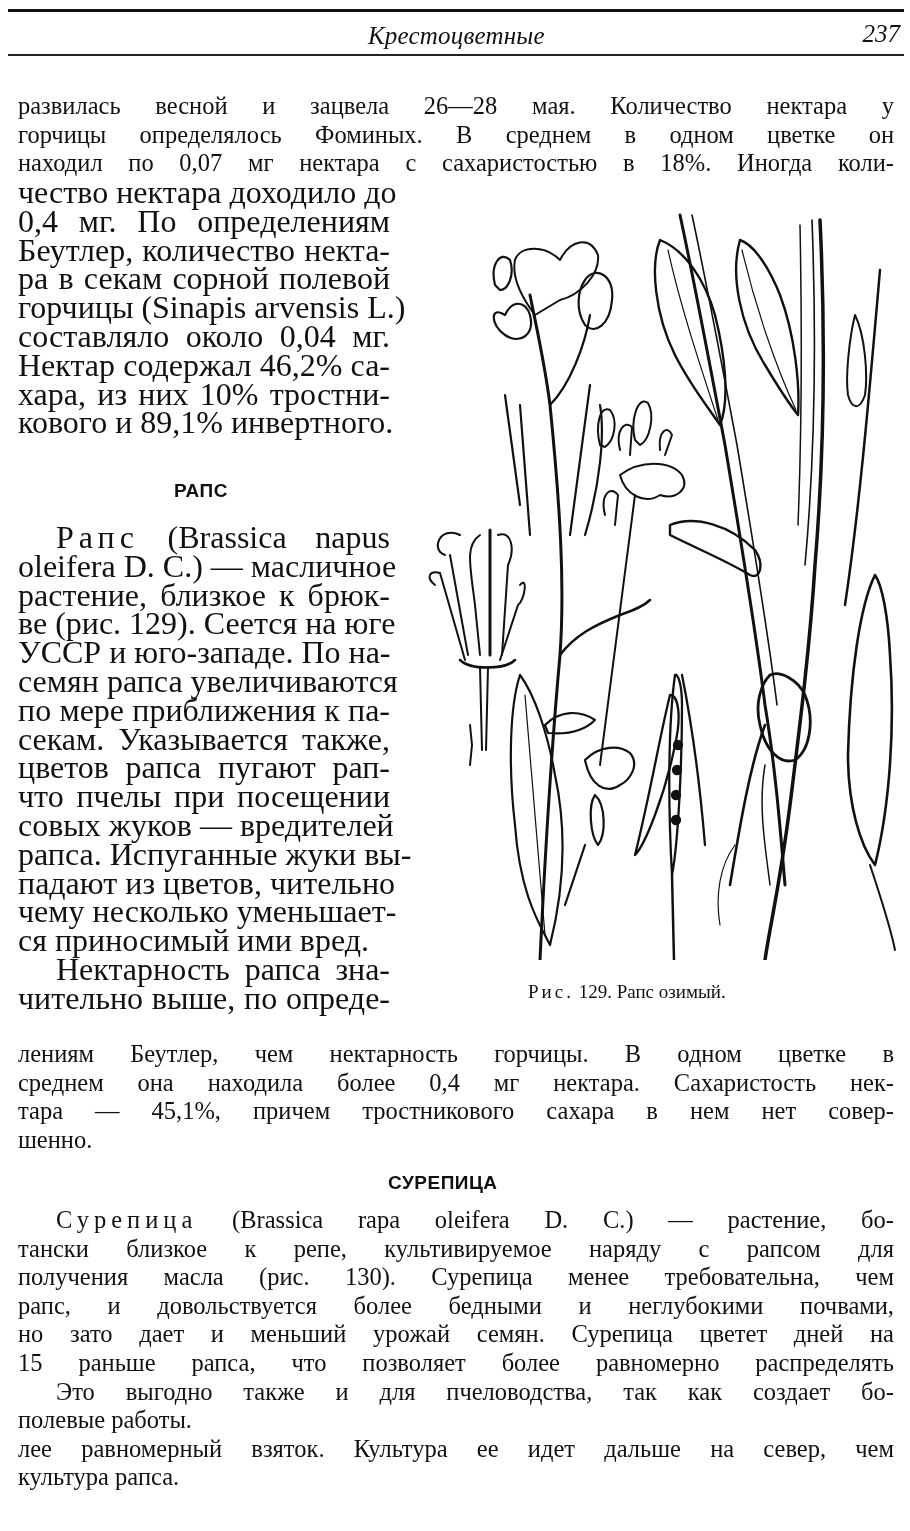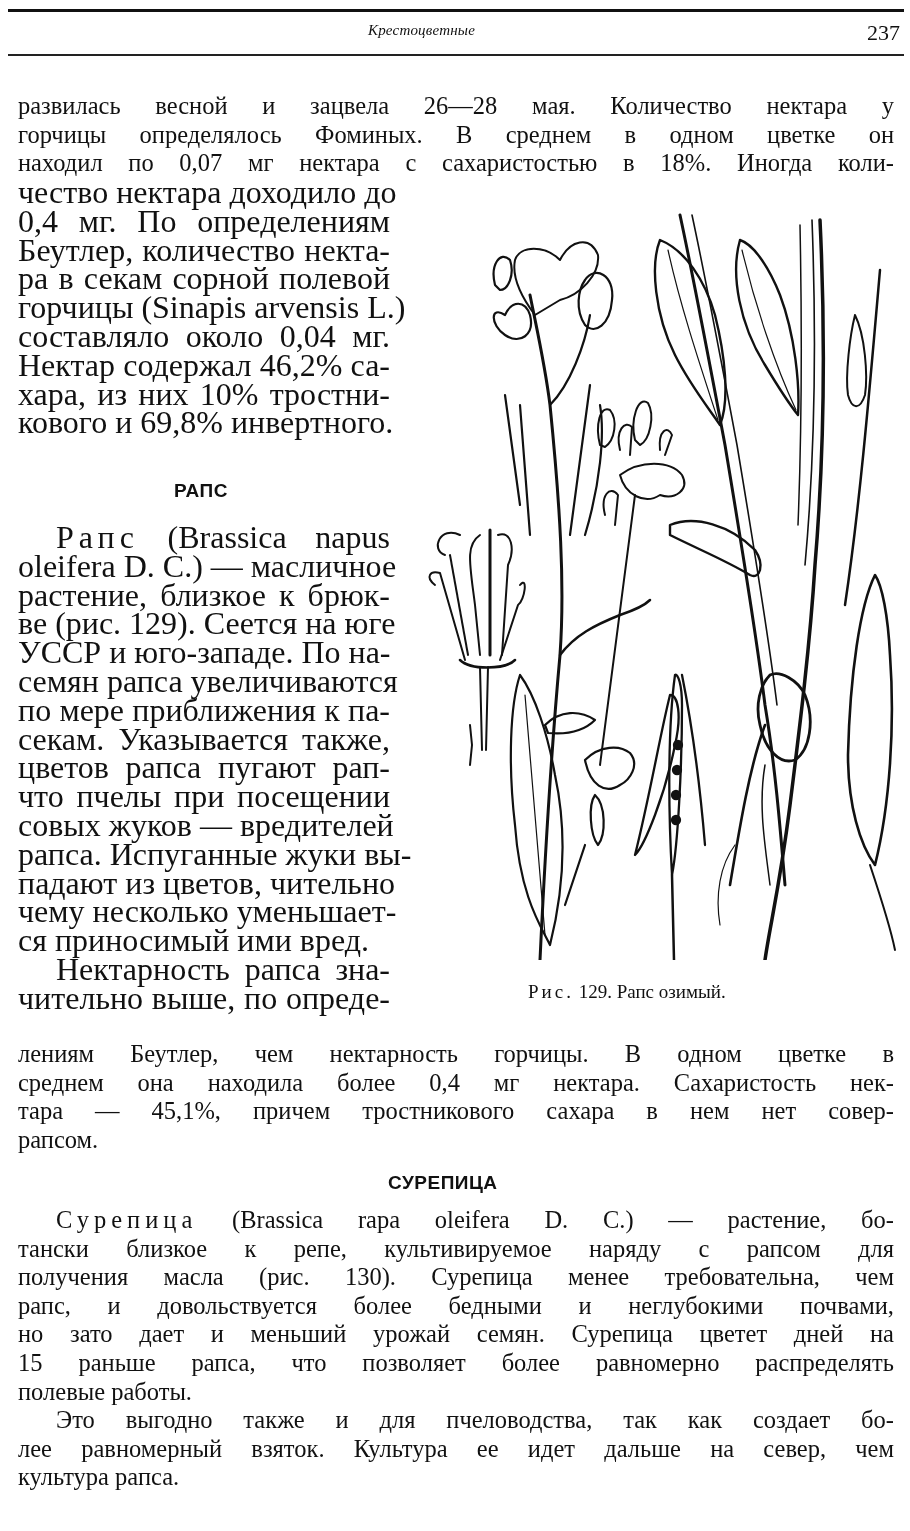--- a/index.html
+++ b/index.html
@@ -1,21 +1,21 @@
 <!DOCTYPE html>
 <html><head>
   <meta charset="utf-8">
   <style>
     html, body { margin: 0; padding: 0; background: #ffffff; }
     body { width: 910px; height: 1531px; position: relative; overflow: hidden; color: #111; font-family: "Liberation Serif", "DejaVu Serif", serif; }
     .rule-top { position: absolute; left: 8px; top: 9px; width: 896px; height: 3px; background: #111; }
     .rule-bottom { position: absolute; left: 8px; top: 54px; width: 896px; height: 2px; background: #222; }
     .running-head { position: absolute; left: 0; top: 20px; width: 910px; height: 30px; }
-    .running-title { position: absolute; left: 368px; top: 2px; font-style: italic; font-size: 15px; letter-spacing: 0.2px; }
-    .page-number { position: absolute; right: 10px; top: 0px; font-size: 22px; }
+    .running-title { position: absolute; left: 368px; top: 2px; font-style: italic; font-size: 25px; letter-spacing: 0.2px; }
+    .page-number { position: absolute; right: 10px; top: 0px; font-size: 25px; font-style: italic; }
     .full { position: absolute; left: 18px; width: 876px; font-size: 24.5px; line-height: 28.6px; }
     .full .ln { display: block; text-align: justify; text-align-last: justify; white-space: nowrap; height: 28.6px; }
     .full .ln.last { text-align-last: left; }
     .col { position: absolute; left: 18px; width: 372px; font-size: 32px; line-height: 28.8px; }
     .col .ln { display: block; text-align: justify; text-align-last: justify; white-space: nowrap; height: 28.8px; }
     .col .ln.last { text-align-last: left; }
     .indent { padding-left: 38px; }
     .heading { position: absolute; font-family: "Liberation Sans", "DejaVu Sans", sans-serif; font-weight: bold; font-size: 19px; letter-spacing: 0.5px; }
     .spaced { letter-spacing: 5px; }
     .figure { position: absolute; left: 420px; top: 205px; width: 490px; height: 755px; }
@@ -40,21 +40,21 @@
 
 <div class="col" style="top:178px;">
   <span class="ln">чество нектара доходило до</span>
   <span class="ln">0,4 мг. По определениям</span>
   <span class="ln">Беутлер, количество некта-</span>
   <span class="ln">ра в секам сорной полевой</span>
   <span class="ln">горчицы (Sinapis arvensis L.)</span>
   <span class="ln">составляло около 0,04 мг.</span>
   <span class="ln">Нектар содержал 46,2% са-</span>
   <span class="ln">хара, из них 10% тростни-</span>
-  <span class="ln last">кового и 69,8% инвертного.</span>
+  <span class="ln last">кового и 89,1% инвертного.</span>
 </div>
 
 <div class="heading" style="left:174px; top:480px;">РАПС</div>
 
 <div class="col" style="top:523px;">
   <span class="ln indent"><span class="spaced">Рапс</span><span> (Brassica napus</span></span>
   <span class="ln">oleifera D. C.) — масличное</span>
   <span class="ln">растение, близкое к брюк-</span>
   <span class="ln">ве (рис. 129). Сеется на юге</span>
   <span class="ln">УССР и юго-западе. По на-</span>
@@ -69,21 +69,21 @@
   <span class="ln">чему несколько уменьшает-</span>
   <span class="ln last">ся приносимый ими вред.</span>
   <span class="ln indent">Нектарность рапса зна-</span>
   <span class="ln">чительно выше, по опреде-</span>
 </div>
 
 <div class="full" style="top:1040px;">
   <span class="ln">лениям Беутлер, чем нектарность горчицы. В одном цветке в</span>
   <span class="ln">среднем она находила более 0,4 мг нектара. Сахаристость нек-</span>
   <span class="ln">тара — 45,1%, причем тростникового сахара в нем нет совер-</span>
-  <span class="ln last">рапсом.</span>
+  <span class="ln last">шенно.</span>
 </div>
 
 <div class="figure">
   <svg width="490" height="755" viewBox="0 0 490 755" fill="none" stroke="#111" stroke-linecap="round" stroke-linejoin="round">
 
     <g stroke-width="2">
       <path d="M50 520 L52 540 L50 560"></path>
       <path d="M40 330 C20 320 10 345 25 350"></path>
       <path d="M60 330 C45 340 50 360 55 400 L60 450"></path>
       <path d="M70 325 L70 450" stroke-width="3"></path>
@@ -169,17 +169,17 @@
 
 <div class="heading" style="left:388px; top:1172px;">СУРЕПИЦА</div>
 
 <div class="full" style="top:1206px;">
   <span class="ln indent"><span class="spaced">Сурепица</span><span> (Brassica rapa oleifera D. C.) — растение, бо-</span></span>
   <span class="ln">тански близкое к репе, культивируемое наряду с рапсом для</span>
   <span class="ln">получения масла (рис. 130). Сурепица менее требовательна, чем</span>
   <span class="ln">рапс, и довольствуется более бедными и неглубокими почвами,</span>
   <span class="ln">но зато дает и меньший урожай семян. Сурепица цветет дней на</span>
   <span class="ln">15 раньше рапса, что позволяет более равномерно распределять</span>
+  <span class="ln indent">Это выгодно также и для пчеловодства, так как создает бо-</span>
   <span class="ln last">полевые работы.</span>
-  <span class="ln indent">Это выгодно также и для пчеловодства, так как создает бо-</span>
   <span class="ln">лее равномерный взяток. Культура ее идет дальше на север, чем</span>
   <span class="ln last">культура рапса.</span>
 </div>
 
 </body></html>

